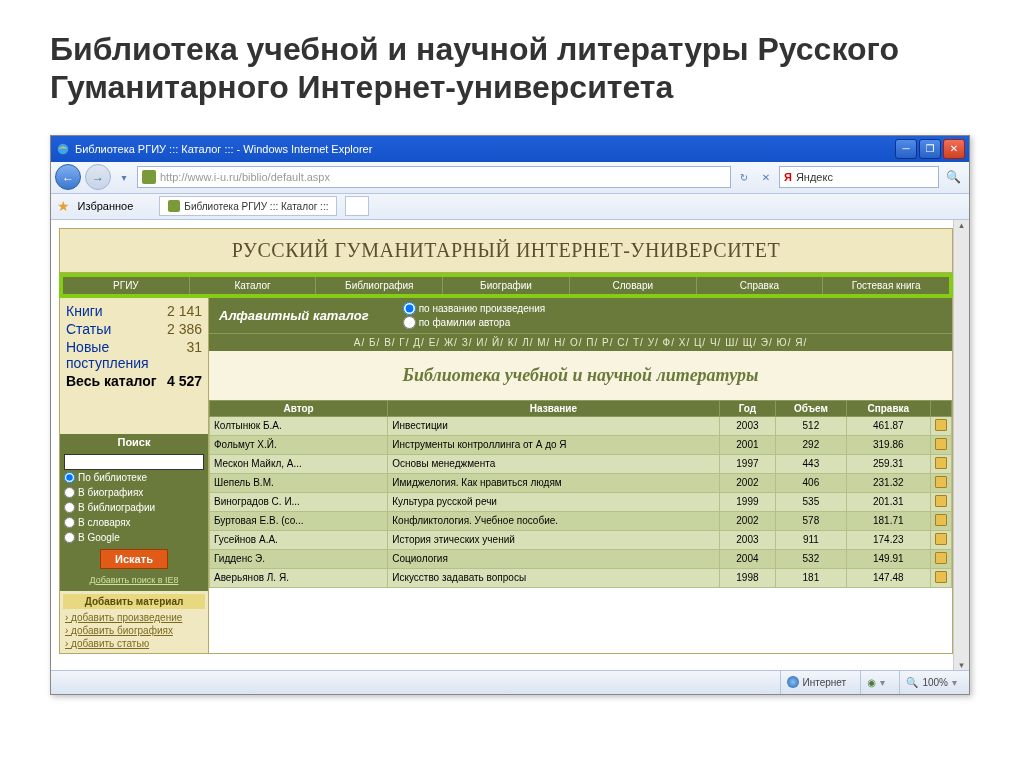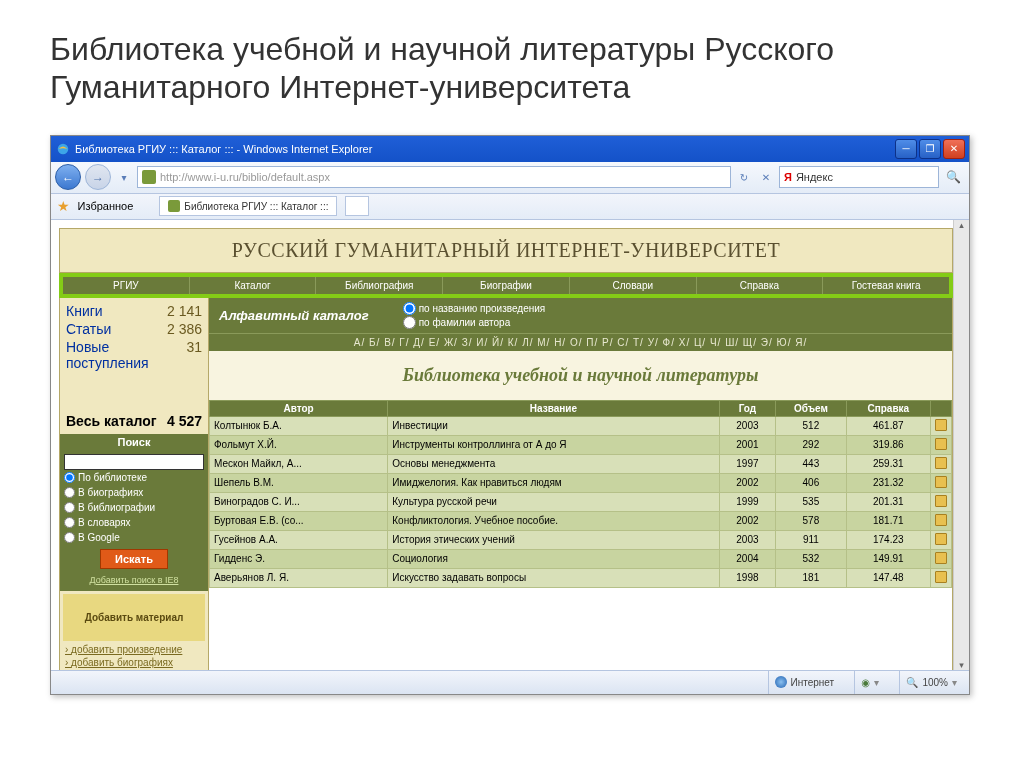--- a/index.html
+++ b/index.html
@@ -1,18 +1,18 @@
 <!DOCTYPE html>
 <html><head>
 <meta charset="utf-8">
 <style>
   * { margin: 0; padding: 0; box-sizing: border-box; }
   body { font-family: "Segoe UI", Tahoma, Arial, sans-serif; background: #fff; }
   .slide { width: 1024px; height: 767px; position: relative; padding: 30px 50px; }
-  .slide-title { font-size: 32px; font-weight: 400; color: #333; line-height: 1.2; margin-bottom: 28px; }
+  .slide-title { font-size: 32px; font-weight: 700; color: #333; line-height: 1.2; margin-bottom: 28px; }
 
   .browser-window { border: 1px solid #888; width: 920px; height: 560px; background: #22c55e; box-shadow: 2px 2px 6px rgba(0,0,0,0.25);}
   .titlebar { height: 26px; background: linear-gradient(#1f5fd7,#1452c8); color: #fff; display: flex; align-items: center; font-size: 11px; padding: 0 4px; }
   .titlebar .ie-icon { width: 16px; height: 16px; margin-right: 4px; display:flex; align-items:center; justify-content:center;}
   .titlebar .ie-icon svg{width:14px;height:14px;}
   .titlebar-title { flex: 1; }
   .win-btns { display: flex; gap: 2px; }
   .win-btn { width: 22px; height: 20px; background: linear-gradient(#4f8de8,#2761c6); border: 1px solid #0d3188; border-radius: 3px; display: flex; align-items: center; justify-content: center; color:#fff; font-size:10px;}
   .win-btn.close { background: linear-gradient(#f07058,#d04020); border-color:#a02010;}
   
@@ -41,51 +41,51 @@
   .site-hdr { background:#f0e8c0; border:1px solid #b5a868; text-align:center; padding:10px; font-size:20px; color:#5a5030; font-family:Georgia,serif; letter-spacing:0.5px;}
   .navrow { display:flex; background:#6a7a3a; border:4px solid #84cc16;}
   .navrow a { flex:1; text-align:center; color:#fff; font-size:10px; padding:3px 2px; border-right:1px solid #8a9a5a; text-decoration:none;}
   .navrow a:last-child{border:none;}
   
   .body-row { display:flex; gap:0;}
   .leftcol { width:150px; background:#f0e8c0; border:1px solid #b5a868; border-top:none;}
   .stats { font-size:14px; padding:4px;}
   .stats-row { display:flex; justify-content:space-between; padding:1px 2px; color:#6a5a20;}
   .stats-row a{color:#0030a0;text-decoration:none;}
-  .stats-row.bold{font-weight:bold;color:#000;margin-top:40px;}
-  .panel-hdr { background:#6a7a3a; color:#fff; text-align:center; font-size:11px; font-weight:bold; padding:2px;}
+  .stats-row.bold{font-weight:bold;color:#000;}
+  .panel-hdr { background:#6a7a3a; color:#fff; text-align:center; font-size:11px; font-weight:bold; padding:2px;margin-top:40px;}
   .search-panel { padding:4px; font-size:10px; background:#6a7a3a; color:#fff;}
   .search-panel input[type=text]{width:100%; height:16px; border:1px solid #333; font-size:10px;}
   .radio-row{padding:2px 0; display:flex; align-items:center; gap:3px;}
   .radio-row input{width:11px;height:11px;}
   .btn-search{background:#e05a18;color:#fff;border:1px solid #a03800;padding:3px 14px;font-size:11px;font-weight:bold;margin:4px auto;display:block;cursor:pointer;}
   .link-small{color:#d0e0a0;text-align:center;font-size:9px;padding:2px;text-decoration:underline;}
   .add-panel{font-size:10px;padding:3px;}
-  .add-panel .hdr{background:#e8d880;font-weight:bold;text-align:center;padding:18px;color:#5a4a10;margin-bottom:2px;}
+  .add-panel .hdr{background:#e8d880;font-weight:bold;text-align:center;padding:2px;color:#5a4a10;margin-bottom:2px;}
   .add-panel a{color:#7a6a20;display:block;padding:1px 2px;}
   .add-panel a::before{content:"› ";}
   
   .maincol { flex:1; border:1px solid #b5a868; border-top:none; border-left:none;}
   .cat-hdr { background:#6a7a3a; color:#fff; display:flex; align-items:center; padding:4px 10px; gap:14px; font-size:11px;}
   .cat-hdr .title{font-weight:bold; font-size:13px; font-style:italic; flex:0 0 auto; padding-right:20px;}
   .cat-opts{display:flex;flex-direction:column;gap:1px;font-size:10px;}
   .cat-opts label{display:flex;align-items:center;gap:3px;}
   .alpha { background:#6a7a3a; color:#e8e8d0; text-align:center; font-size:10px; padding:3px; letter-spacing:1px; border-top:1px solid #8a9a5a;}
   .lib-title { text-align:center; font-size:18px; color:#6a7a3a; font-style:italic; font-weight:bold; padding:14px; background:#f8f4e0; font-family:Georgia,serif;}
   
   table.books { width:100%; border-collapse:collapse; font-size:10px;}
   table.books th { background:#6a7a3a; color:#fff; font-weight:bold; padding:2px; border:1px solid #8a9a5a; }
   table.books td { padding:2px 4px; border:1px solid #b5c088;}
   table.books tr.odd td{background:#d8e0b8;}
   table.books tr.even td{background:#c8d4a0;}
   .num{text-align:center;}
   .icn-cell{width:18px;text-align:center;}
   .doc-icn{display:inline-block;width:12px;height:12px;background:#e8c050;border:1px solid #a88020;border-radius:1px;}
   
-  .statusbar { height:24px; background: linear-gradient(#f2f5fb,#dbe4f2); border-top:1px solid #b5c5e0; display:flex; align-items:center; font-size:10px; color:#444; padding:0 6px; gap:14px;}
+  .statusbar { height:24px; background: linear-gradient(#f2f5fb,#dbe4f2); border-top:1px solid #b5c5e0; display:flex; align-items:center; font-size:10px; color:#444; padding:0 6px; gap:8px;}
   .statusbar .spacer{flex:1;}
   .status-seg{display:flex;align-items:center;gap:4px;padding:0 6px;border-left:1px solid #b5c5e0;height:100%;}
   .globe{width:12px;height:12px;border-radius:50%;background:radial-gradient(#8ac0f0,#2060b0);}
   .shield{color:#4a7a3a;}
   .zoom-sep{color:#888;}
 </style>
 </head>
 <body>
 
 <div class="slide">

